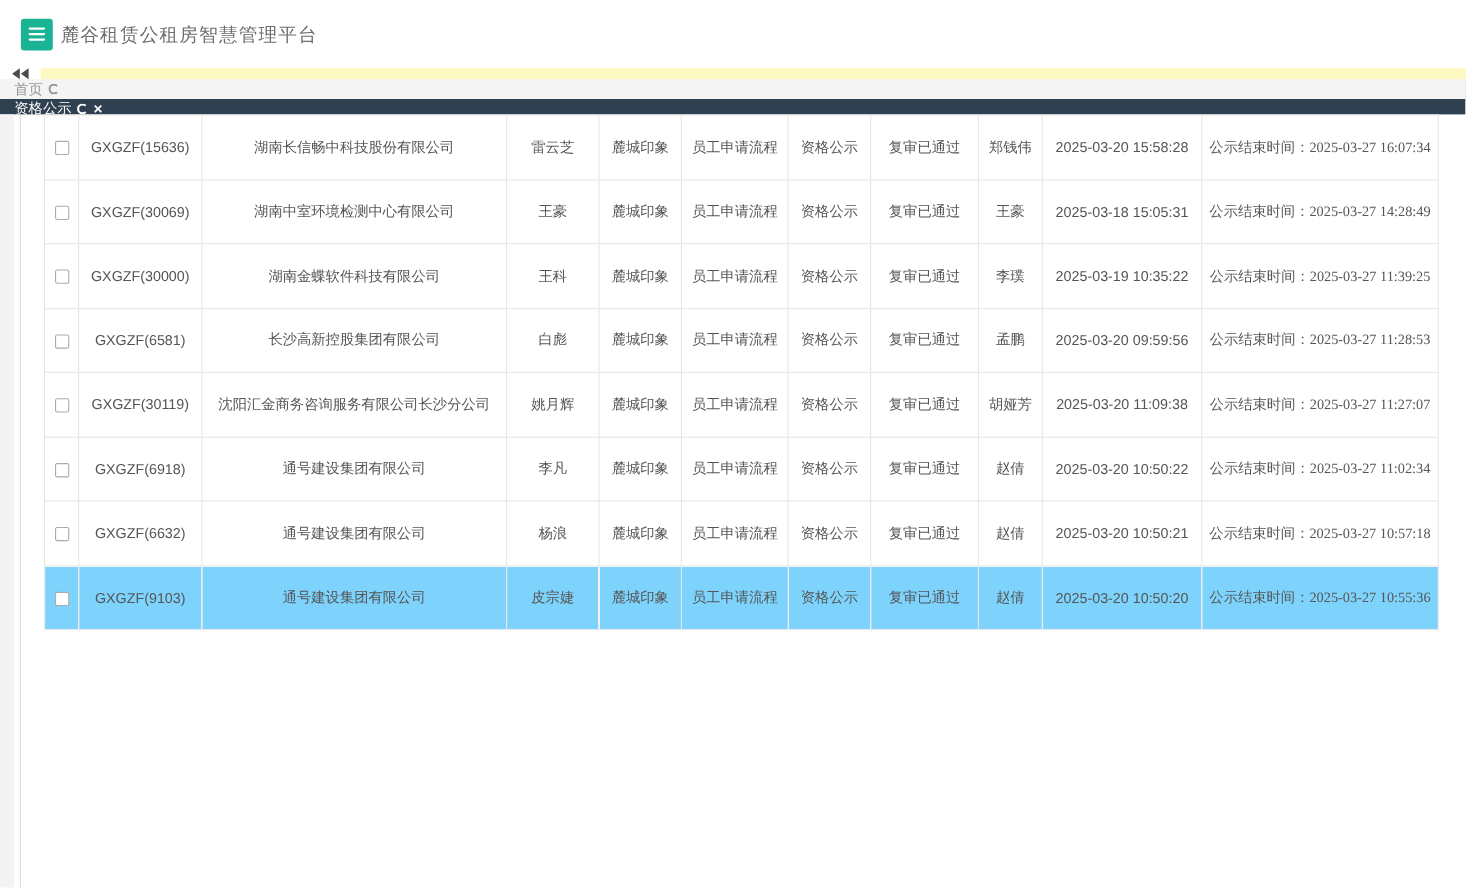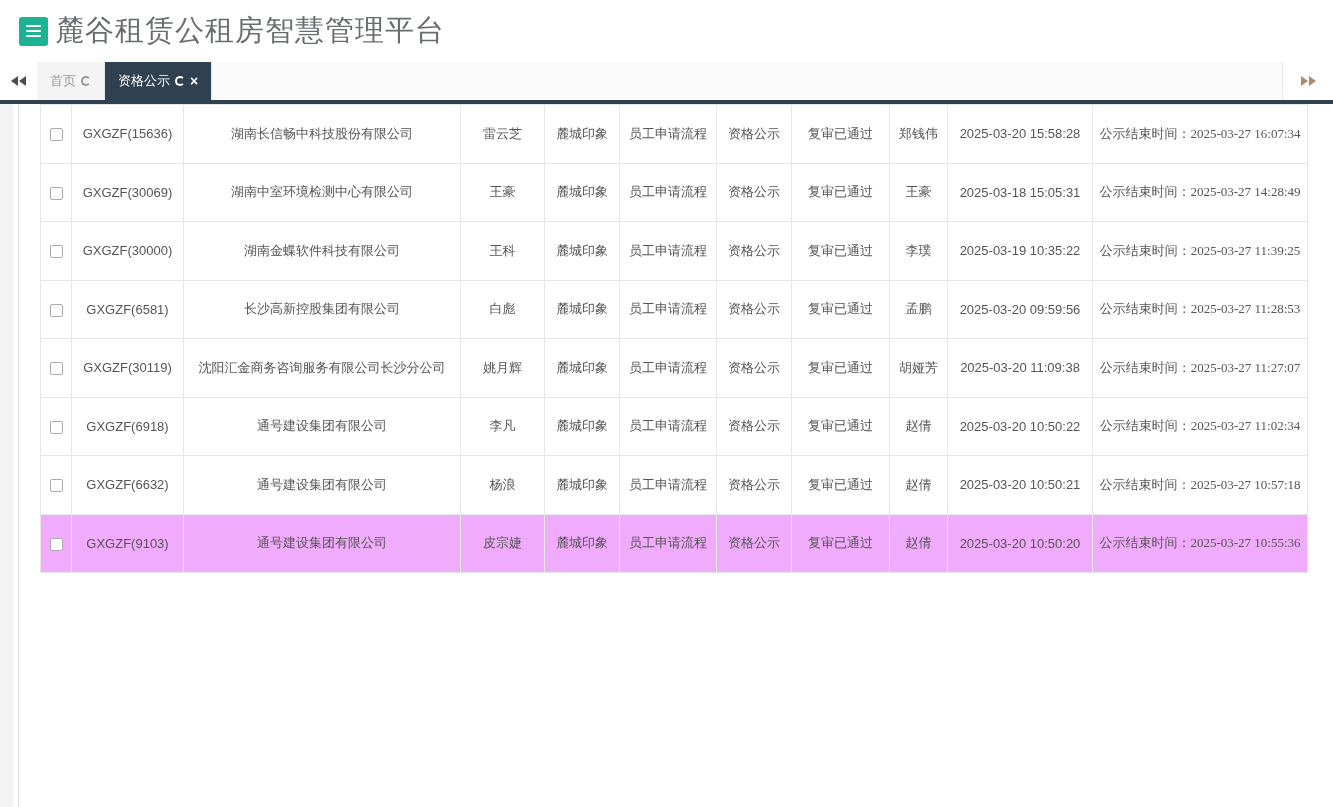--- a/index.html
+++ b/index.html
@@ -4,45 +4,45 @@
 <style>
   * { box-sizing: border-box; margin: 0; padding: 0; }
   html,body { width:1333px; height:807px; overflow:hidden;
     font-family:"Liberation Sans","DejaVu Sans",sans-serif; background:#fff; }
 
   
   .header { height:62px; background:#fff; display:flex; align-items:center; padding-left:19px; }
   .menu-btn { width:29px; height:29px; background:#1ab394; border-radius:3px;
     display:flex; flex-direction:column; justify-content:center; align-items:center; gap:3px; cursor:pointer; flex:0 0 auto; }
   .menu-btn i { display:block; width:15px; height:2px; background:#fff; border-radius:1px; }
-  .app-title { font-size:29px; color:#6a6d6f; margin-left:7px; letter-spacing:1px; white-space:nowrap; }
+  .app-title { font-size:17px; color:#6a6d6f; margin-left:7px; letter-spacing:1px; white-space:nowrap; }
 
   
-  .tabbar { height:42px; background:#fef9c3; border-bottom:4px solid #2f4050; display:flex; align-items:stretch; }
+  .tabbar { height:42px; background:#fef9c3; border-bottom:4px solid #2f4050; display:flex; align-items:stretch;flex-direction:column; }
   .tab-scroll { width:37px; background:#fff; display:flex; align-items:center; justify-content:center; cursor:pointer; }
   .tab-scroll.right { width:51px; border-left:1px solid #e7e7e7; }
   .tri { width:0; height:0; border-top:5px solid transparent; border-bottom:5px solid transparent; }
   .tri.left  { border-right:7px solid #4d4d4d; margin-right:1px; }
   .tri.right { border-left:7px solid #a78d6d; margin-left:1px; }
   .tab { display:flex; align-items:center; padding:0 13px; font-size:13px; color:#999;
     background:#f4f4f4; border-right:1px solid #e7e7e7; cursor:pointer; white-space:nowrap; }
   .tab.active { background:#2f4050; color:#fff; }
   .refresh-ico { display:inline-block; width:10px; height:10px; border:2px solid currentColor;
     border-right-color:transparent; border-radius:50%; margin-left:5px; }
   .close-ico { margin-left:5px; font-weight:bold; font-size:14px; line-height:1; }
   .tab-spacer { flex:1; background:#fbfbfb; }
 
   
   .content { position:relative; height:703px; background:#fff; }
   .gutter { position:absolute; left:0; top:0; bottom:0; width:13px; background:#f3f3f4; }
   .panel-edge { position:absolute; left:18px; top:0; bottom:0; width:1px; background:#dddddd; }
   table.grid { position:absolute; left:40px; top:0; border-collapse:collapse; table-layout:fixed; width:1268px; }
   table.grid td { border:1px solid #e7e7e7; height:58.5px; font-size:13px; color:#555;
     text-align:center; vertical-align:middle; padding:4px 6px; overflow:hidden; white-space:nowrap; }
-  table.grid tr.hl td { background:#f0abfc; }
+  table.grid tr.hl td { background:#7dd3fc; }
   td.c-company { text-align:left; padding-left:11px; }
   td.c-endtime { text-align:left; padding-left:9px;font-family:Liberation Serif, serif; }
   .cbx { display:inline-block; width:13px; height:13px; border:1px solid #ababab;
     border-radius:2px; background:#fff; vertical-align:middle; cursor:pointer; }
 </style>
 </head>
 <body>
 
 <div class="header">
   <div class="menu-btn">

